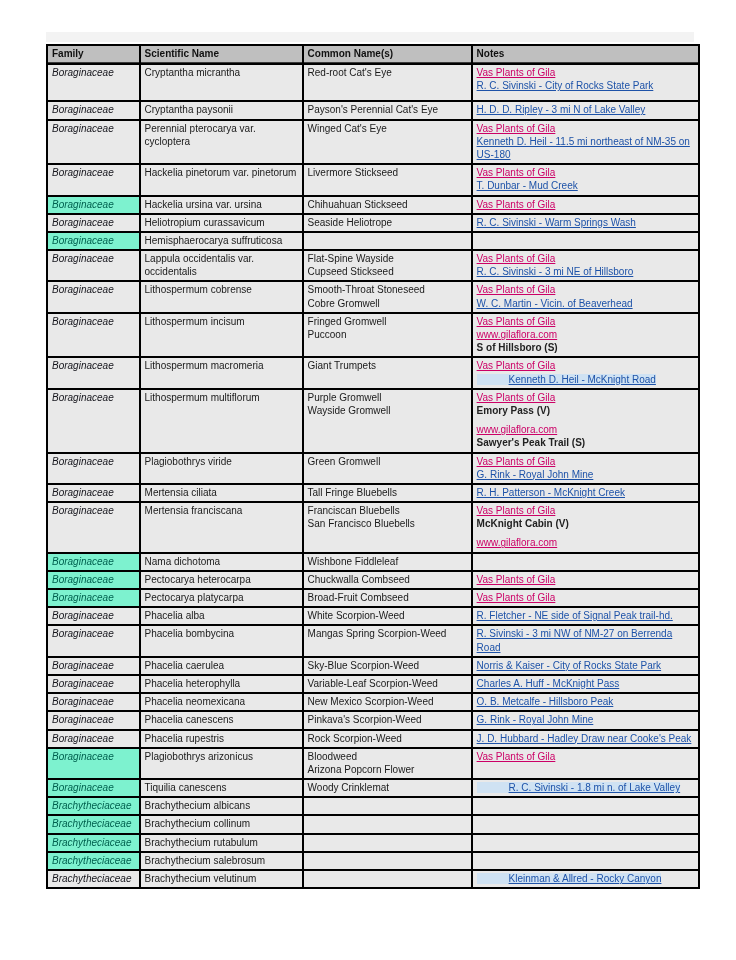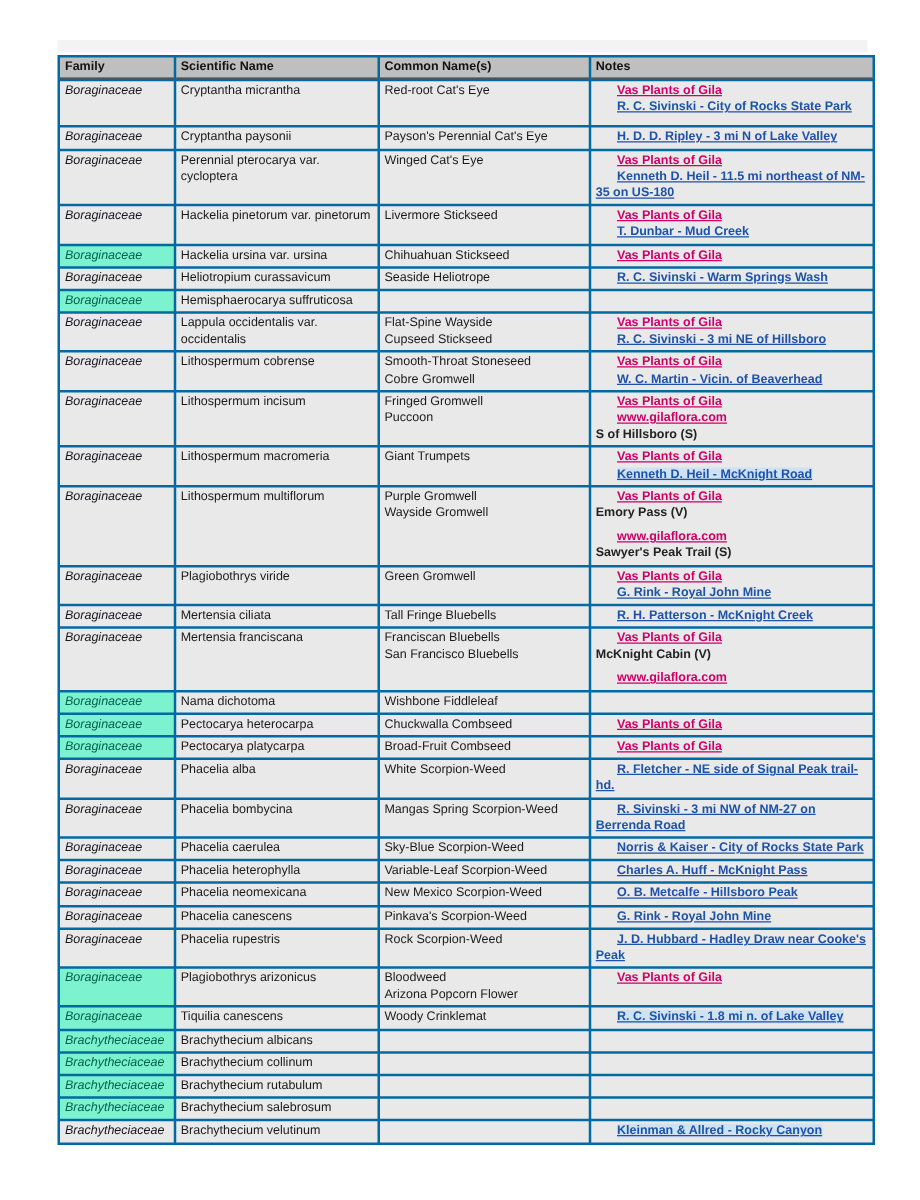--- a/index.html
+++ b/index.html
@@ -3,39 +3,39 @@
 <meta charset="utf-8">
 <style>
   html,body{margin:0;padding:0;}
   body{
     width:736px;height:960px;background:#ffffff;position:relative;
     font-family:"Liberation Sans", sans-serif;color:#1a1a1a;overflow:hidden;
   }
   .table-wrap{position:absolute;left:46px;top:32px;width:656px;}
   .top-strip{height:10px;background:#f3f3f3;margin-bottom:2px;width:648px;}
   table.plants{
-    border-collapse:separate;border-spacing:2px;background:#0369a1;
+    border-collapse:separate;border-spacing:2px;background:#000000;
     width:654px;table-layout:fixed;
   }
   th{
     background:#bfbfbf;color:#111;font-size:10px;font-weight:bold;
     text-align:left;padding:2px 4px 3px 4px;border-bottom:1px solid #3a3a3a;
     white-space:nowrap;overflow:hidden;
   }
   td{
     background:#e9e9e9;font-size:10px;line-height:1.32;
     vertical-align:top;padding:1px 4px 2px 4px;word-wrap:break-word;
   }
   td.fam{color:#15151c;font-style:italic;}
   td.fam.hl{background:#7df2cf;color:#00614f;}
   .line{display:block;min-height:6px;}
-  a.lnk{font-weight:bold;text-decoration:underline;cursor:pointer;margin-left:17px;}
+  a.lnk{font-weight:normal;text-decoration:underline;cursor:pointer;}
   a.lnk.red{color:#cc0066;}
   a.lnk.blue{color:#1d52a8;}
-  a.lnk.sel{background:#cfe2f3;}
+  a.lnk.sel{background:#cfe2f3;padding-left:32px;}
   span.plain{color:#222222;font-weight:bold;}
 </style>
 </head>
 <body>
 
 <div class="table-wrap">
   <div class="top-strip"></div>
   <table class="plants">
     <colgroup>
       <col style="width:90px">

